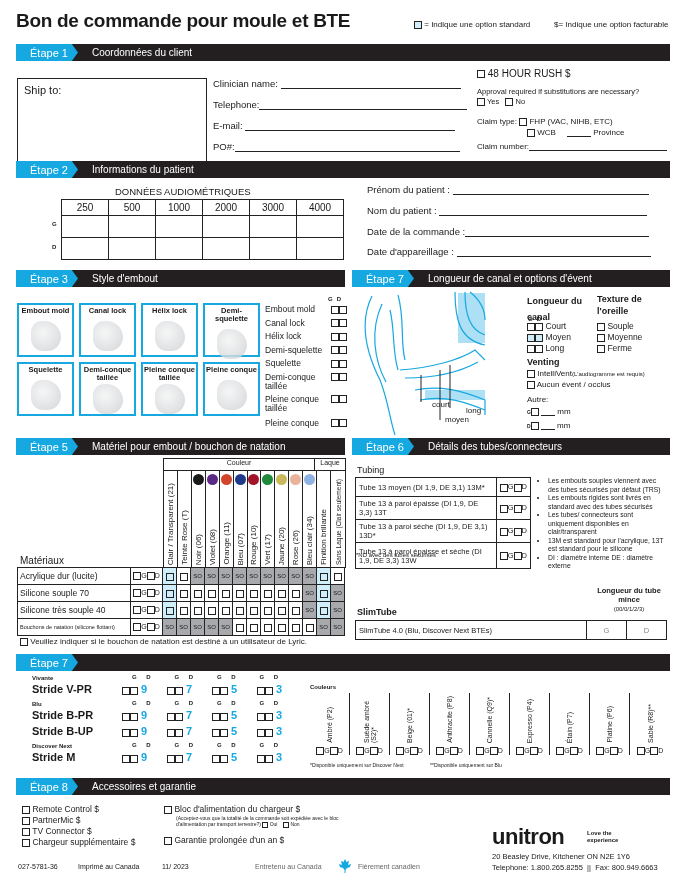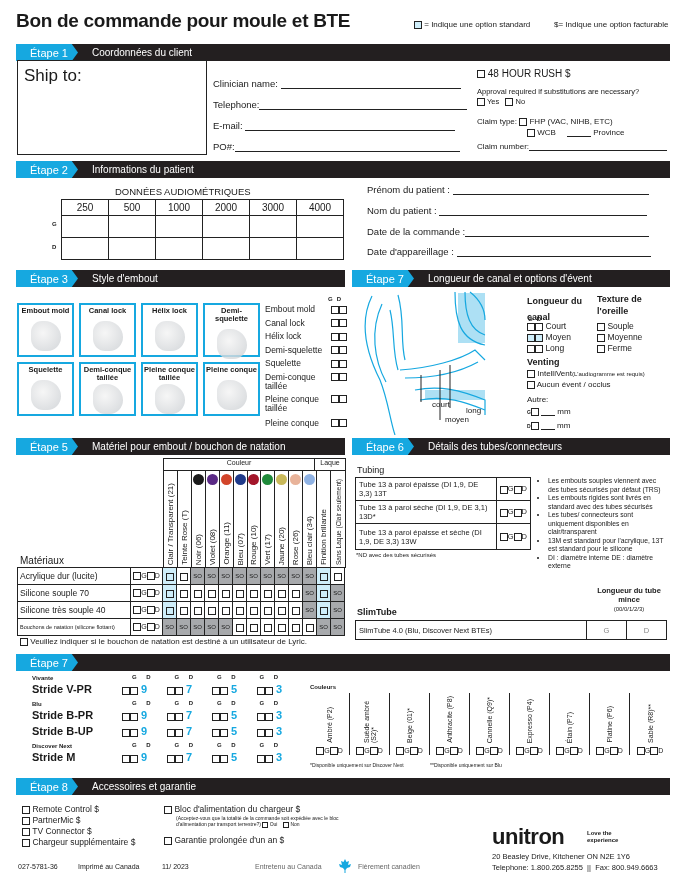--- a/index.html
+++ b/index.html
@@ -35,21 +35,21 @@
 <body>
 
 <div class="abs title">Bon de commande pour moule et BTE</div>
 <div class="abs legend" style="left:414px"><span class="cb std"></span> <span>= Indique une option standard</span></div>
 <div class="abs legend" style="left:554px">$= Indique une option facturable</div>
 
 <div class="abs bar" style="left:16px;top:44px;width:654px">
   <div class="step">Étape 1</div>
   <div class="lbl">Coordonnées du client</div>
 </div>
-<div class="abs" style="left:17px;top:60px;width:190px;height:95px;border:1px solid #222;padding:5px 6px;font-size:17px"><span>Ship to:</span></div>
+<div class="abs" style="left:17px;top:78px;width:190px;height:95px;border:1px solid #222;padding:5px 6px;font-size:11px"><span>Ship to:</span></div>
 <div class="abs fld" style="left:213px;top:78px"><span>Clinician name:</span> <span class="line" style="width:180px"></span></div>
 <div class="abs fld" style="left:213px;top:99px"><span>Telephone:</span><span class="line" style="width:208px"></span></div>
 <div class="abs fld" style="left:213px;top:120px"><span>E-mail:</span> <span class="line" style="width:210px"></span></div>
 <div class="abs fld" style="left:213px;top:141px"><span>PO#:</span><span class="line" style="width:225px"></span></div>
 <div class="abs" style="left:477px;top:68px;font-size:10px"><span class="cb"></span> <span>48 HOUR RUSH $</span></div>
 <div class="abs" style="left:477px;top:87px;font-size:7.5px">Approval required if substitutions are necessary?</div>
 <div class="abs" style="left:477px;top:97px;font-size:7.5px"><span class="cb"></span> <span>Yes</span> &nbsp; <span class="cb"></span> <span>No</span></div>
 <div class="abs" style="left:477px;top:117px;font-size:8px"><span>Claim type:</span> <span class="cb"></span> <span>FHP (VAC, NIHB, ETC)</span></div>
 <div class="abs" style="left:527px;top:128px;font-size:8px"><span class="cb"></span> <span>WCB</span> &nbsp;&nbsp;&nbsp; <span class="line" style="width:24px"></span> <span>Province</span></div>
 <div class="abs" style="left:477px;top:142px;font-size:8px"><span>Claim number:</span><span class="line" style="width:138px"></span></div>
@@ -330,20 +330,24 @@
 </table>
 <div class="abs" style="left:20px;top:637px;font-size:8px"><span class="cb"></span> <span>Veuillez indiquer si le bouchon de natation est destiné à un utilisateur de Lyric.</span></div>
 
 <div class="abs bar" style="left:352px;top:438px;width:318px">
   <div class="step">Étape 6</div>
   <div class="lbl">Détails des tubes/connecteurs</div>
 </div>
 <div class="abs" style="left:357px;top:465px;font-size:9px;font-weight:normal">Tubing</div>
 <table class="abs tube" style="left:355px;top:477px;width:176px">
   <tbody>
+      <tr>
+        <td>Tube 13 moyen (DI 1,9, DE 3,1) 13M*</td>
+        <td style="width:30px;white-space:nowrap"><span class="cb"></span>G<span class="cb"></span>D</td>
+      </tr>
   <tr>
         <td>Tube 13 à paroi épaisse (DI 1,9, DE 3,3) 13T</td>
         <td style="white-space:nowrap"><span class="cb"></span>G<span class="cb"></span>D</td>
       </tr>
   <tr>
         <td>Tube 13 à paroi sèche (DI 1,9, DE 3,1) 13D*</td>
         <td style="white-space:nowrap"><span class="cb"></span>G<span class="cb"></span>D</td>
       </tr>
   <tr>
         <td style="height:26px">Tube 13 à paroi épaisse et sèche (DI 1,9, DE 3,3) 13W</td>

